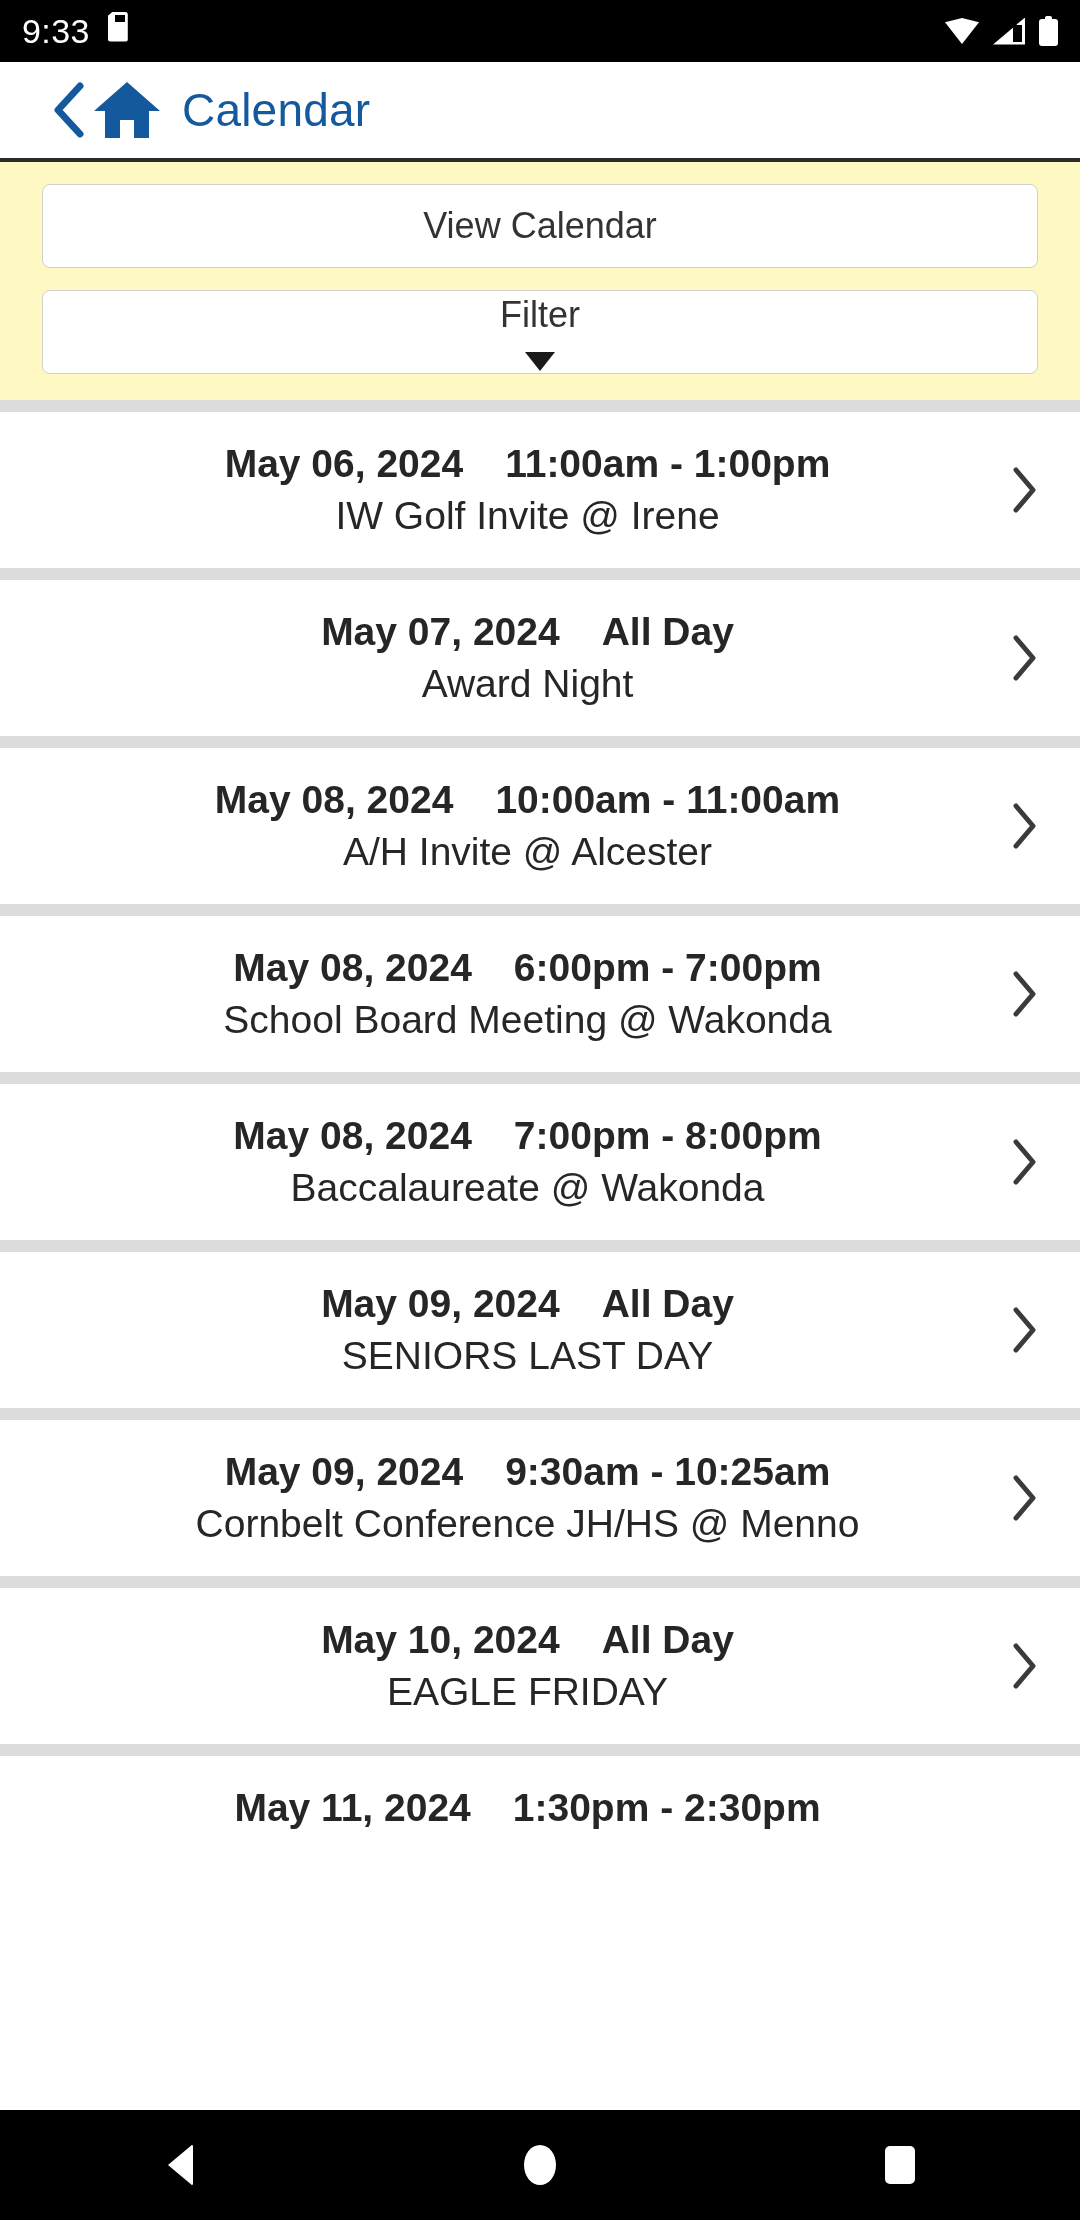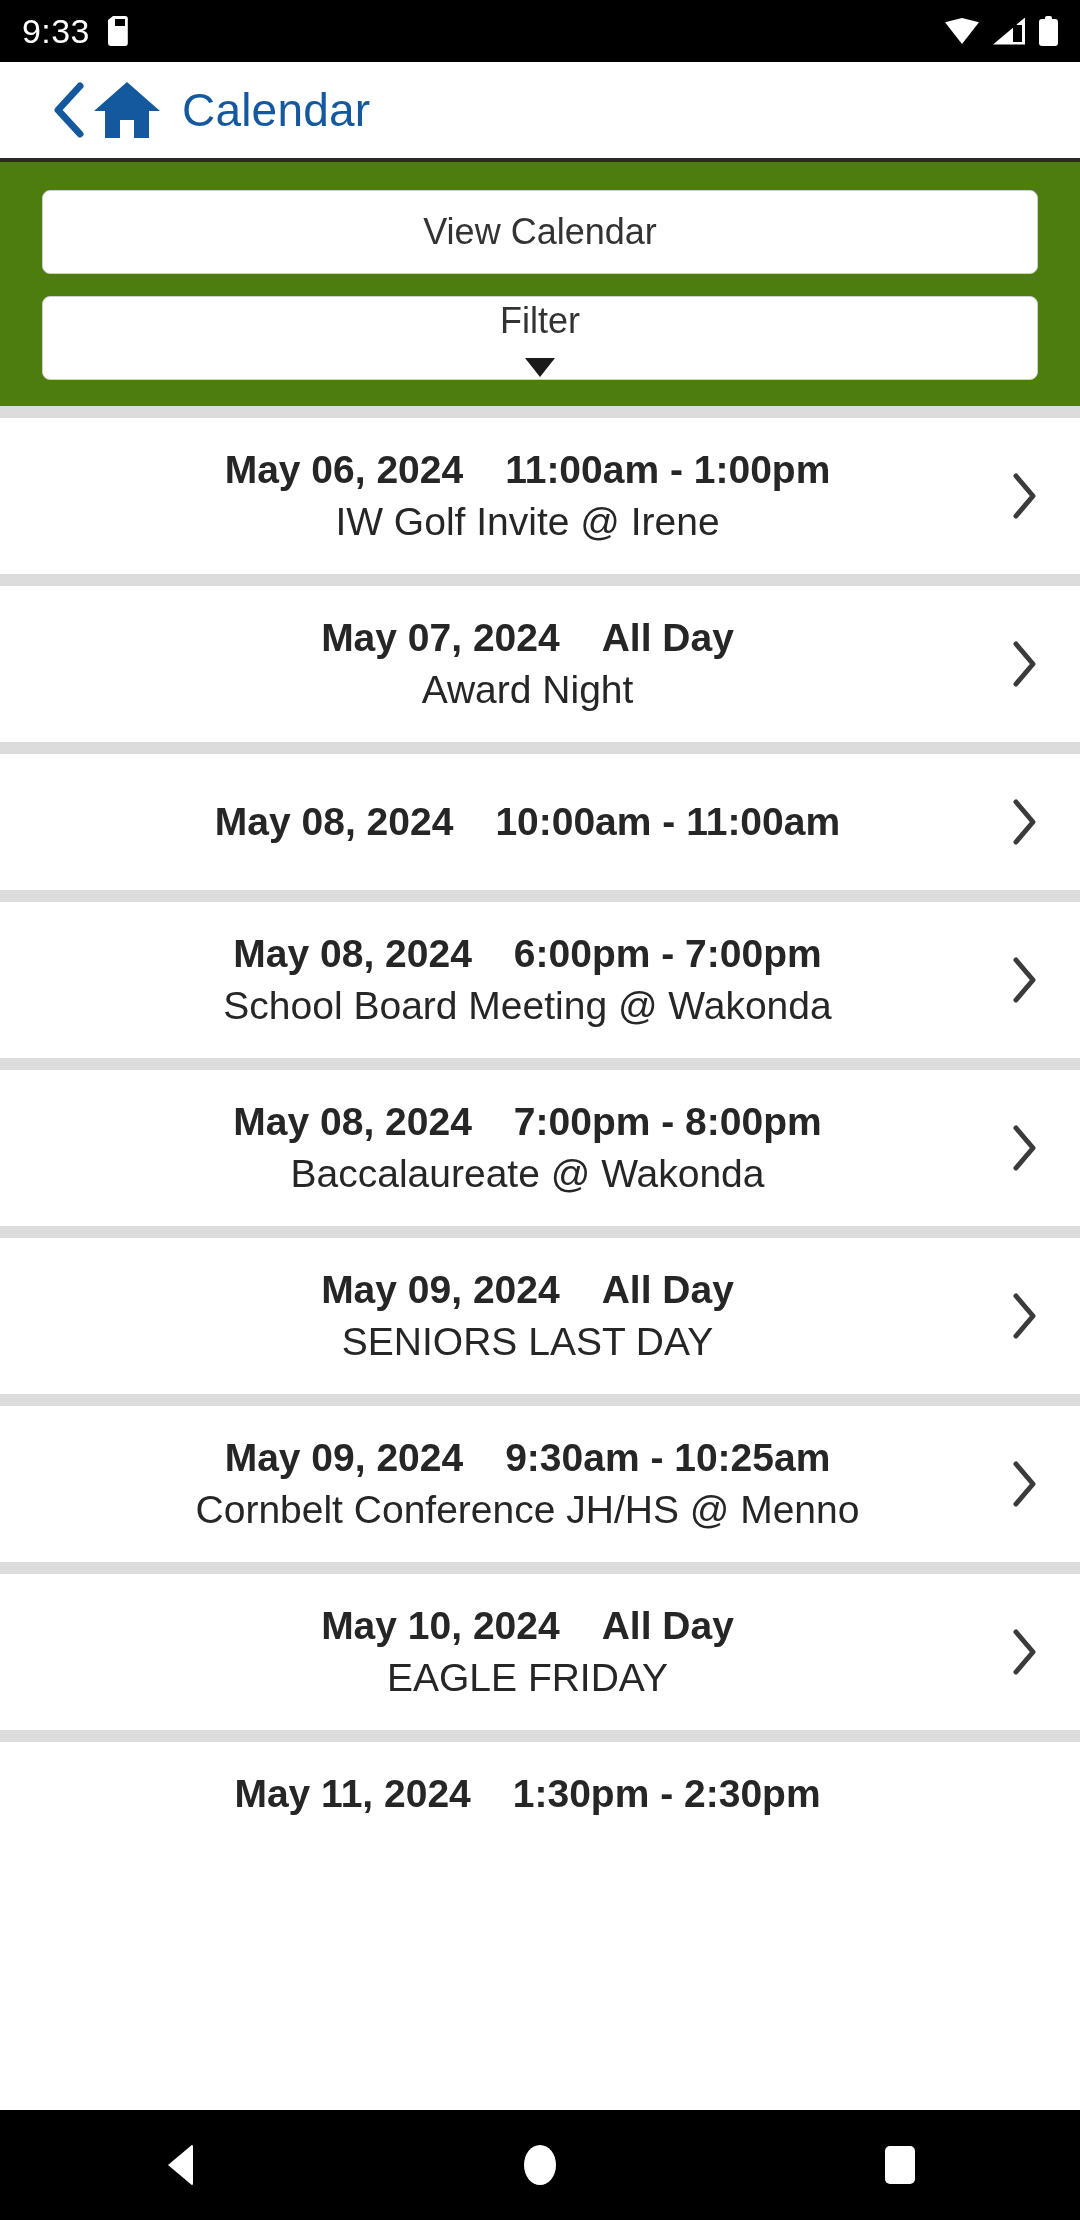--- a/index.html
+++ b/index.html
@@ -16,21 +16,21 @@
     background:#ffffff;
   }
 
   
   .statusbar {
     height:62px; background:#000000;
     display:flex; align-items:center;
     padding:0 22px;
     flex:0 0 auto;
   }
-  .status-left { display:flex; align-items:center; gap:18px; }
+  .status-left { display:flex; align-items:flex-start; gap:18px; }
   .status-clock {
     color:#ffffff; font-size:34px; letter-spacing:.4px;
     font-family:"Liberation Sans", sans-serif;
   }
   .sd-icon { width:20px; height:30px; position:relative; display:block; }
   .sd-icon::before{
     content:""; position:absolute; inset:0;
     background:#ffffff;
     clip-path: polygon(0 14%, 26% 0, 100% 0, 100% 100%, 0 100%);
     border-radius:3px;
@@ -95,22 +95,22 @@
     text-align:right;
   }
 
   
   .content {
     flex:1 1 auto; position:relative;
     background:#ffffff; overflow:hidden;
     border-top:4px solid #2b2b2b;
   }
   .toolbar {
-    background:#4d7c0f;
-    padding:28px 42px 26px 42px;
+    background:#fef9c3;
+    padding:22px 42px 26px 42px;
     text-align:center;
   }
   .tool-btn {
     width:100%; height:84px;
     background:#ffffff;
     border:1px solid #cfcfcf;
     border-radius:8px;
     display:flex; align-items:center; justify-content:center;
     font-size:36px; color:#333333;
     cursor:pointer;
@@ -256,20 +256,21 @@
               <path d="M5 4 L22 24 L5 44" fill="none" stroke="#3b3b3b" stroke-width="5" stroke-linecap="round" stroke-linejoin="round"></path>
             </svg>
           </span>
         </div>
         <div class="event-sep"></div>
         <div class="event-row">
           <div class="event-top">
             <span>May 08, 2024</span>
             <span>10:00am - 11:00am</span>
           </div>
+          <div class="event-title">A/H Invite @ Alcester</div>
           <span class="row-chevron">
             <svg width="28" height="48" viewBox="0 0 28 48" aria-hidden="true">
               <path d="M5 4 L22 24 L5 44" fill="none" stroke="#3b3b3b" stroke-width="5" stroke-linecap="round" stroke-linejoin="round"></path>
             </svg>
           </span>
         </div>
         <div class="event-sep"></div>
         <div class="event-row">
           <div class="event-top">
             <span>May 08, 2024</span>

